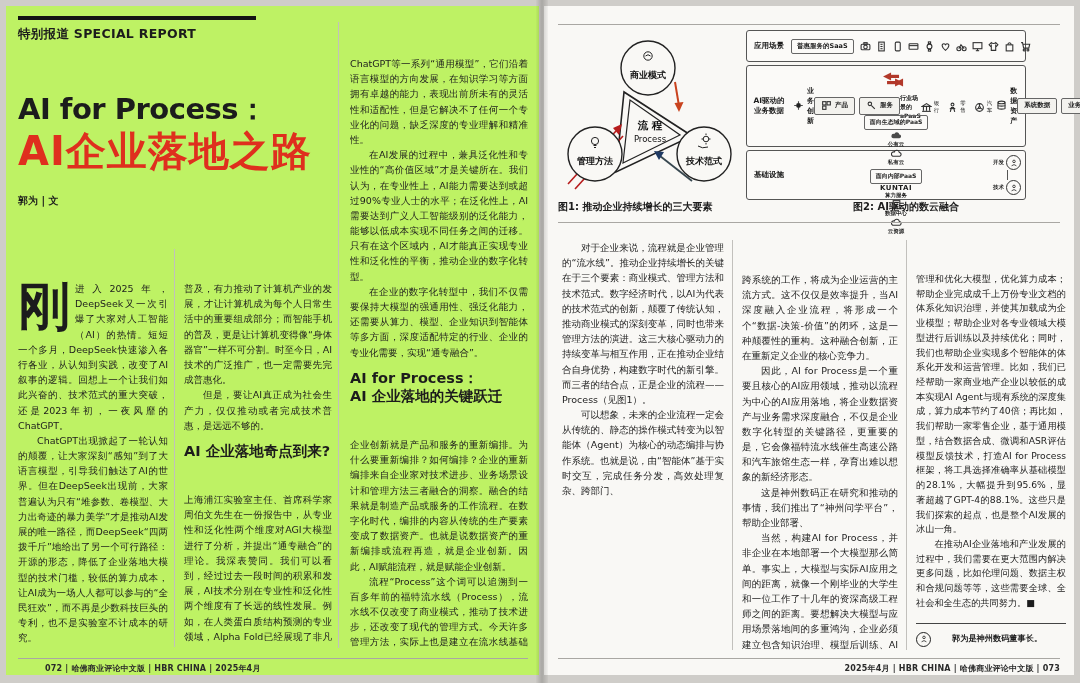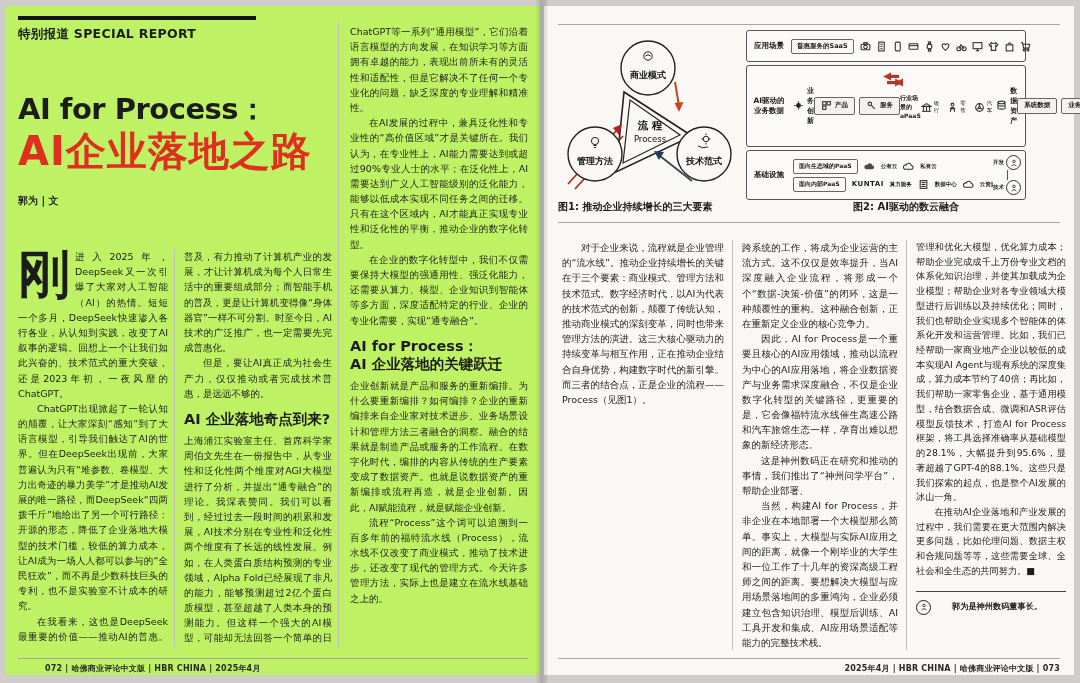--- a/index.html
+++ b/index.html
@@ -22,21 +22,21 @@
 
   
   .kicker{position:absolute;left:12px;top:20px;font-size:12.5px;font-weight:bold;letter-spacing:0.3px;}
   .title1{position:absolute;left:12px;top:84px;font-size:29px;font-weight:800;letter-spacing:-0.5px;}
   .title2{position:absolute;left:12px;top:118px;font-size:40px;font-weight:800;letter-spacing:1px;}
   .byline{position:absolute;left:12px;top:188px;font-size:10px;font-weight:bold;}
 
   
   .col{position:absolute;overflow:hidden;font-size:9.5px;line-height:1.6;text-align:justify;}
   .col p{margin:0;text-indent:2em;}
-  .col p.cont{text-indent:0;}
+  .col p.cont{text-indent:0;margin-top:32px;}
   .dropcap{float:left;font-size:52px;line-height:44px;font-weight:900;padding:3px 5px 0 0;}
   .col-heading{font-size:14.5px;font-weight:800;margin:9px 0 5px;text-indent:0;line-height:1.25;}
   .col-heading span{display:block;}
 
   .footer{position:absolute;font-size:8px;color:#2a2a2a;font-weight:bold;letter-spacing:0.2px;}
 
   
   .fig1{position:absolute;left:14px;top:26px;width:182px;height:162px;}
   .figcap{position:absolute;font-size:10px;font-weight:800;}
 
@@ -59,21 +59,21 @@
   .smbox{border:1px solid #666;border-radius:2px;background:#f3f2ee;padding:2.5px 6px;font-size:6.5px;font-weight:bold;
     display:flex;align-items:center;gap:3px;white-space:nowrap;}
   .subt{font-size:6px;font-weight:bold;color:#222;margin-bottom:2px;}
   .tinyicons{display:flex;gap:8px;align-items:center;font-size:5.5px;color:#222;}
   .tinyicons .ti{display:flex;align-items:center;gap:2px;}
   .swap{position:absolute;left:50%;top:6px;transform:translateX(-18%);}
   .halfdiv{width:1px;background:#d4d2ce;margin:6px 0;}
 
   .f2r3{height:48px;}
   .infracol{flex:1;display:flex;flex-direction:column;justify-content:center;gap:3px;padding:3px 26px 3px 2px;}
-  .infrarow{display:flex;align-items:center;gap:6px;}
+  .infrarow{display:flex;align-items:center;gap:0;flex-direction:column;}
   .infrabox{border:1px solid #666;border-radius:2px;padding:2px 5px;font-size:6px;font-weight:bold;white-space:nowrap;}
   .brand{font-size:7px;font-weight:900;letter-spacing:0.5px;}
   .brandsuffix{font-size:5.5px;font-weight:bold;}
   .ilabel{font-size:5.5px;font-weight:bold;}
   .circles{position:absolute;right:4px;top:4px;bottom:4px;display:flex;flex-direction:column;justify-content:space-between;align-items:center;}
   .circles::before{content:"";position:absolute;top:8px;bottom:8px;width:1px;background:#555;}
   .pcirc{width:13px;height:13px;border:1.2px solid #333;border-radius:50%;background:#fbfaf8;position:relative;z-index:1;
     display:flex;align-items:center;justify-content:center;}
   .circwrap{display:flex;align-items:center;gap:2px;z-index:1;background:#fbfaf8;}
 
@@ -410,20 +410,21 @@
   <div class="figcap" style="left:14px;top:194px;">图1: 推动企业持续增长的三大要素</div>
   <div class="figcap" style="left:202px;top:194px;width:320px;text-align:center;">图2: AI驱动的数云融合</div>
 
   <div class="hrule" style="left:14px;top:216px;width:502px;"></div>
 
   <div class="vrule" style="left:188px;top:234px;height:410px;"></div>
   <div class="vrule" style="left:362px;top:234px;height:410px;"></div>
 
   <div class="col" style="left:18px;top:234px;width:162px;height:412px;">
     <p>对于企业来说，流程就是企业管理的“流水线”。推动企业持续增长的关键在于三个要素：商业模式、管理方法和技术范式。数字经济时代，以AI为代表的技术范式的创新，颠覆了传统认知，推动商业模式的深刻变革，同时也带来管理方法的演进。这三大核心驱动力的持续变革与相互作用，正在推动企业结合自身优势，构建数字时代的新引擎。而三者的结合点，正是企业的流程——Process（见图1）。</p>
+    <p>可以想象，未来的企业流程一定会从传统的、静态的操作模式转变为以智能体（Agent）为核心的动态编排与协作系统。也就是说，由“智能体”基于实时交互，完成任务分发，高效处理复杂、跨部门、</p>
   </div>
 
   <div class="col" style="left:198px;top:234px;width:156px;height:412px;">
     <p class="cont">跨系统的工作，将成为企业运营的主流方式。这不仅仅是效率提升，当AI深度融入企业流程，将形成一个个“数据-决策-价值”的闭环，这是一种颠覆性的重构。这种融合创新，正在重新定义企业的核心竞争力。</p>
     <p>因此，AI for Process是一个重要且核心的AI应用领域，推动以流程为中心的AI应用落地，将企业数据资产与业务需求深度融合，不仅是企业数字化转型的关键路径，更重要的是，它会像福特流水线催生高速公路和汽车旅馆生态一样，孕育出难以想象的新经济形态。</p>
     <p>这是神州数码正在研究和推动的事情，我们推出了“神州问学平台”，帮助企业部署、</p>
     <p>当然，构建AI for Process，并非企业在本地部署一个大模型那么简单。事实上，大模型与实际AI应用之间的距离，就像一个刚毕业的大学生和一位工作了十几年的资深高级工程师之间的距离。要想解决大模型与应用场景落地间的多重鸿沟，企业必须建立包含知识治理、模型后训练、AI工具开发和集成、AI应用场景适配等能力的完整技术栈。</p>
   </div>
 
   <div class="col" style="left:372px;top:234px;width:150px;height:412px;font-size:9.2px;">

